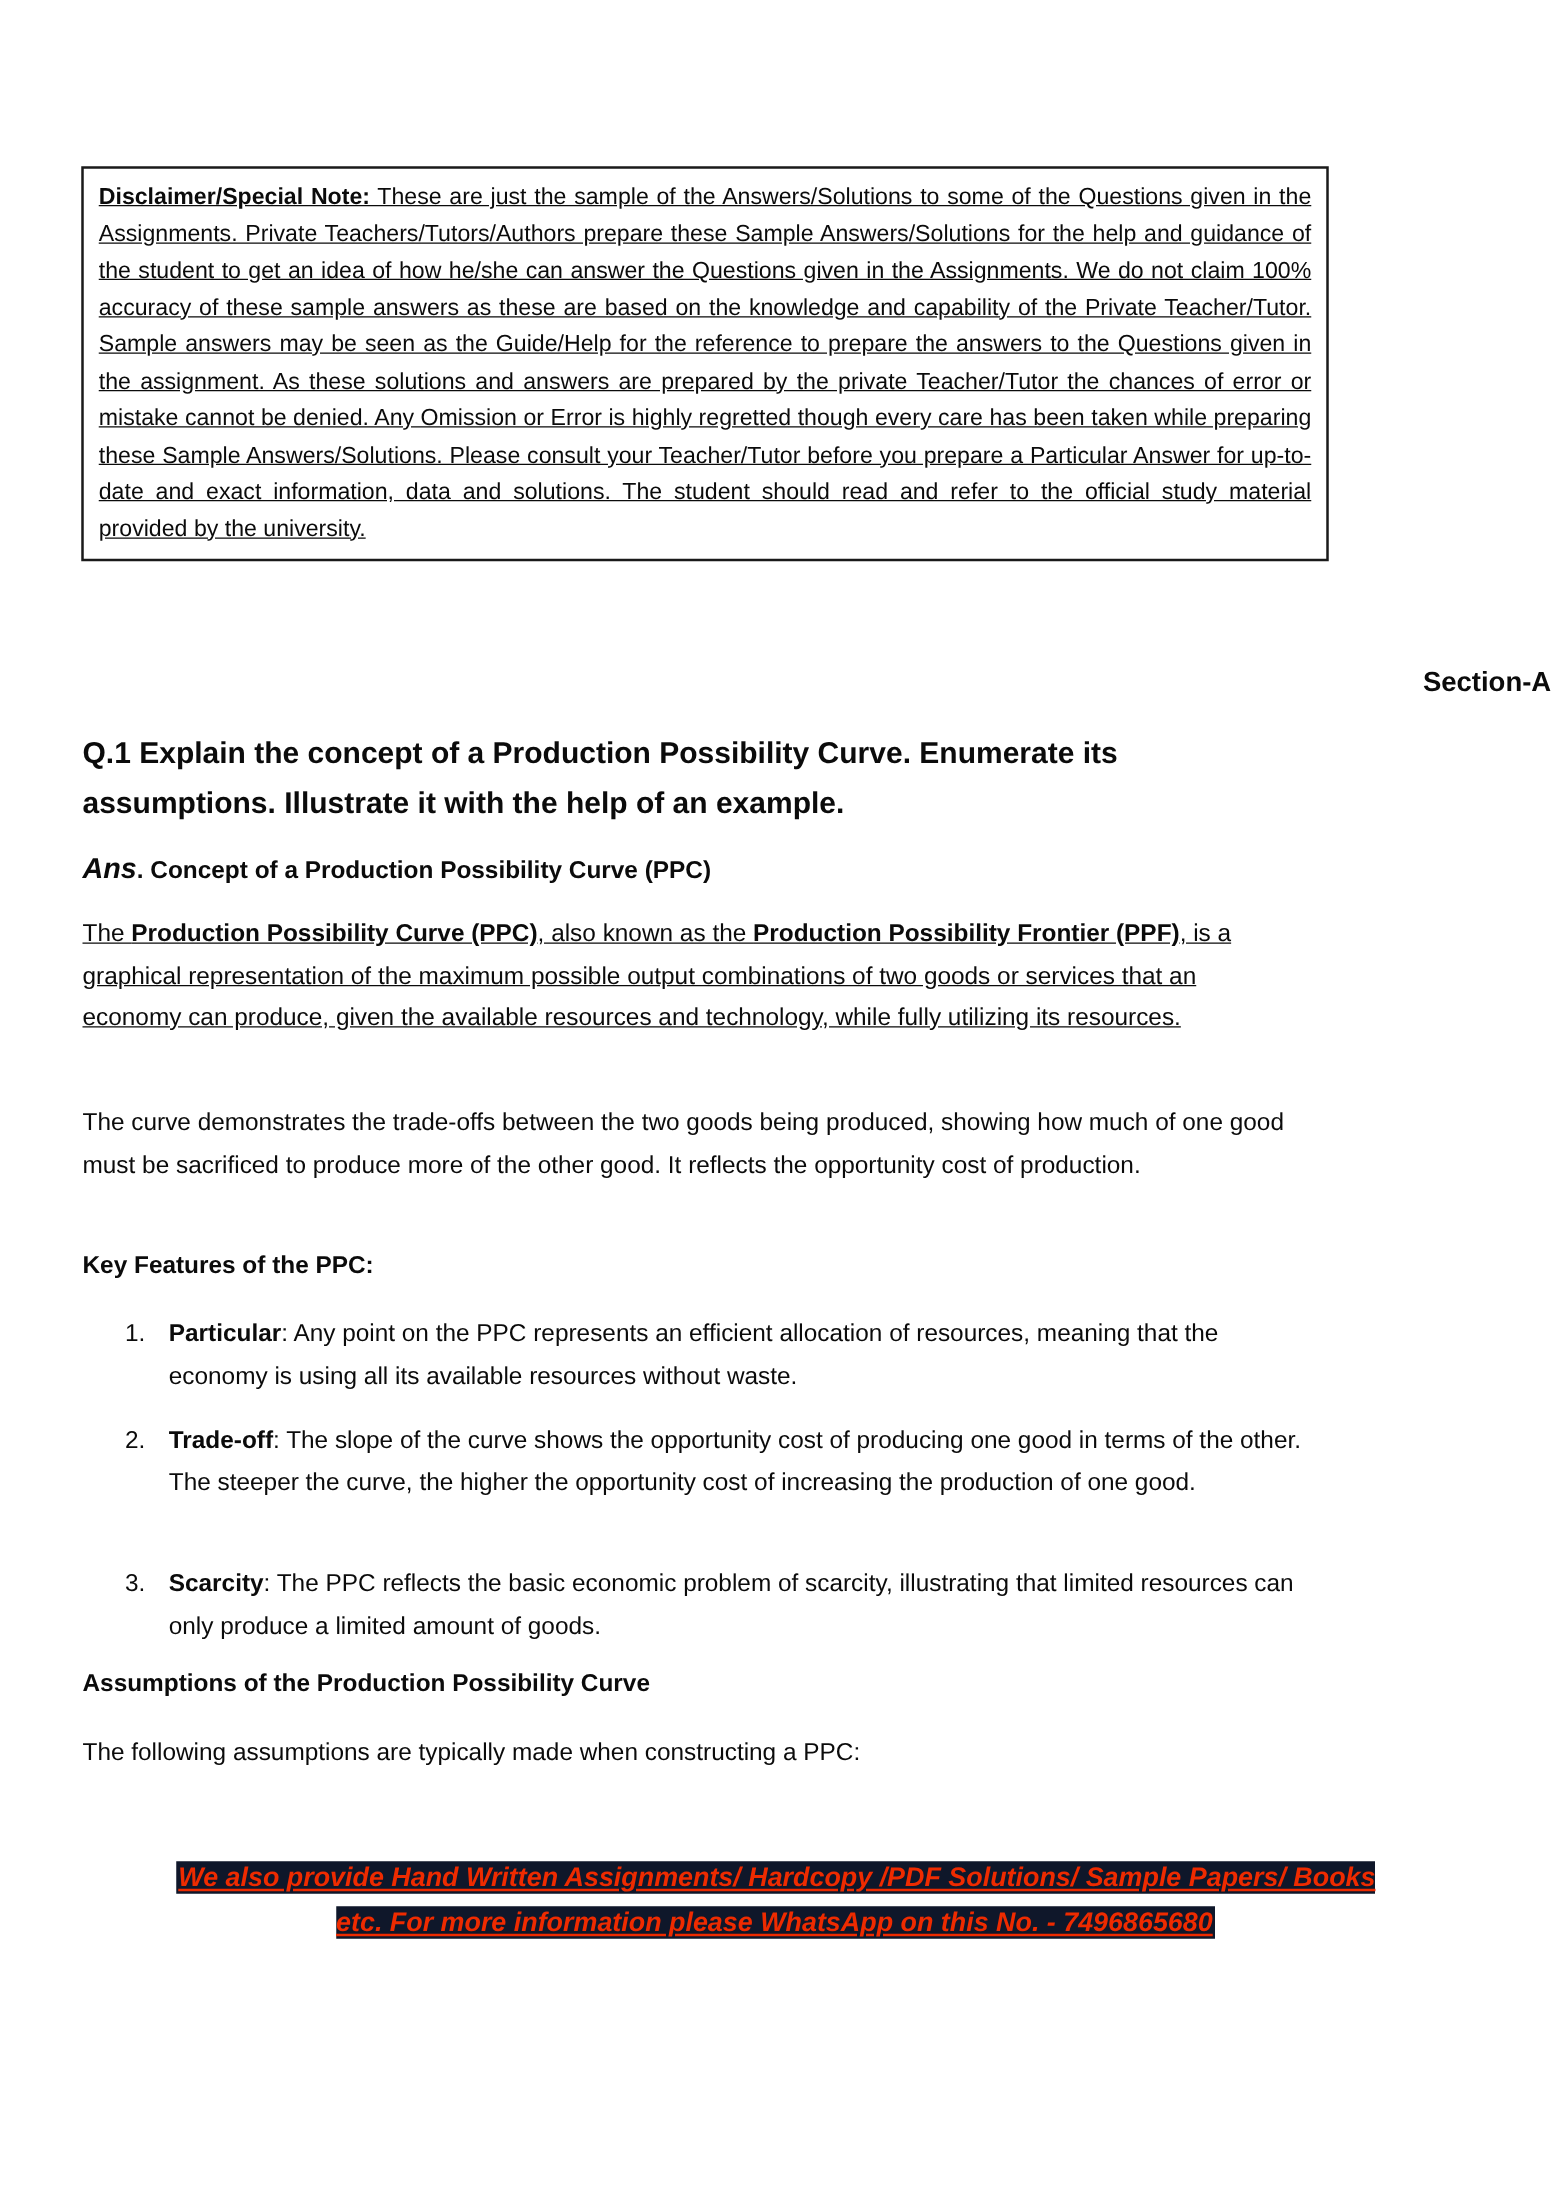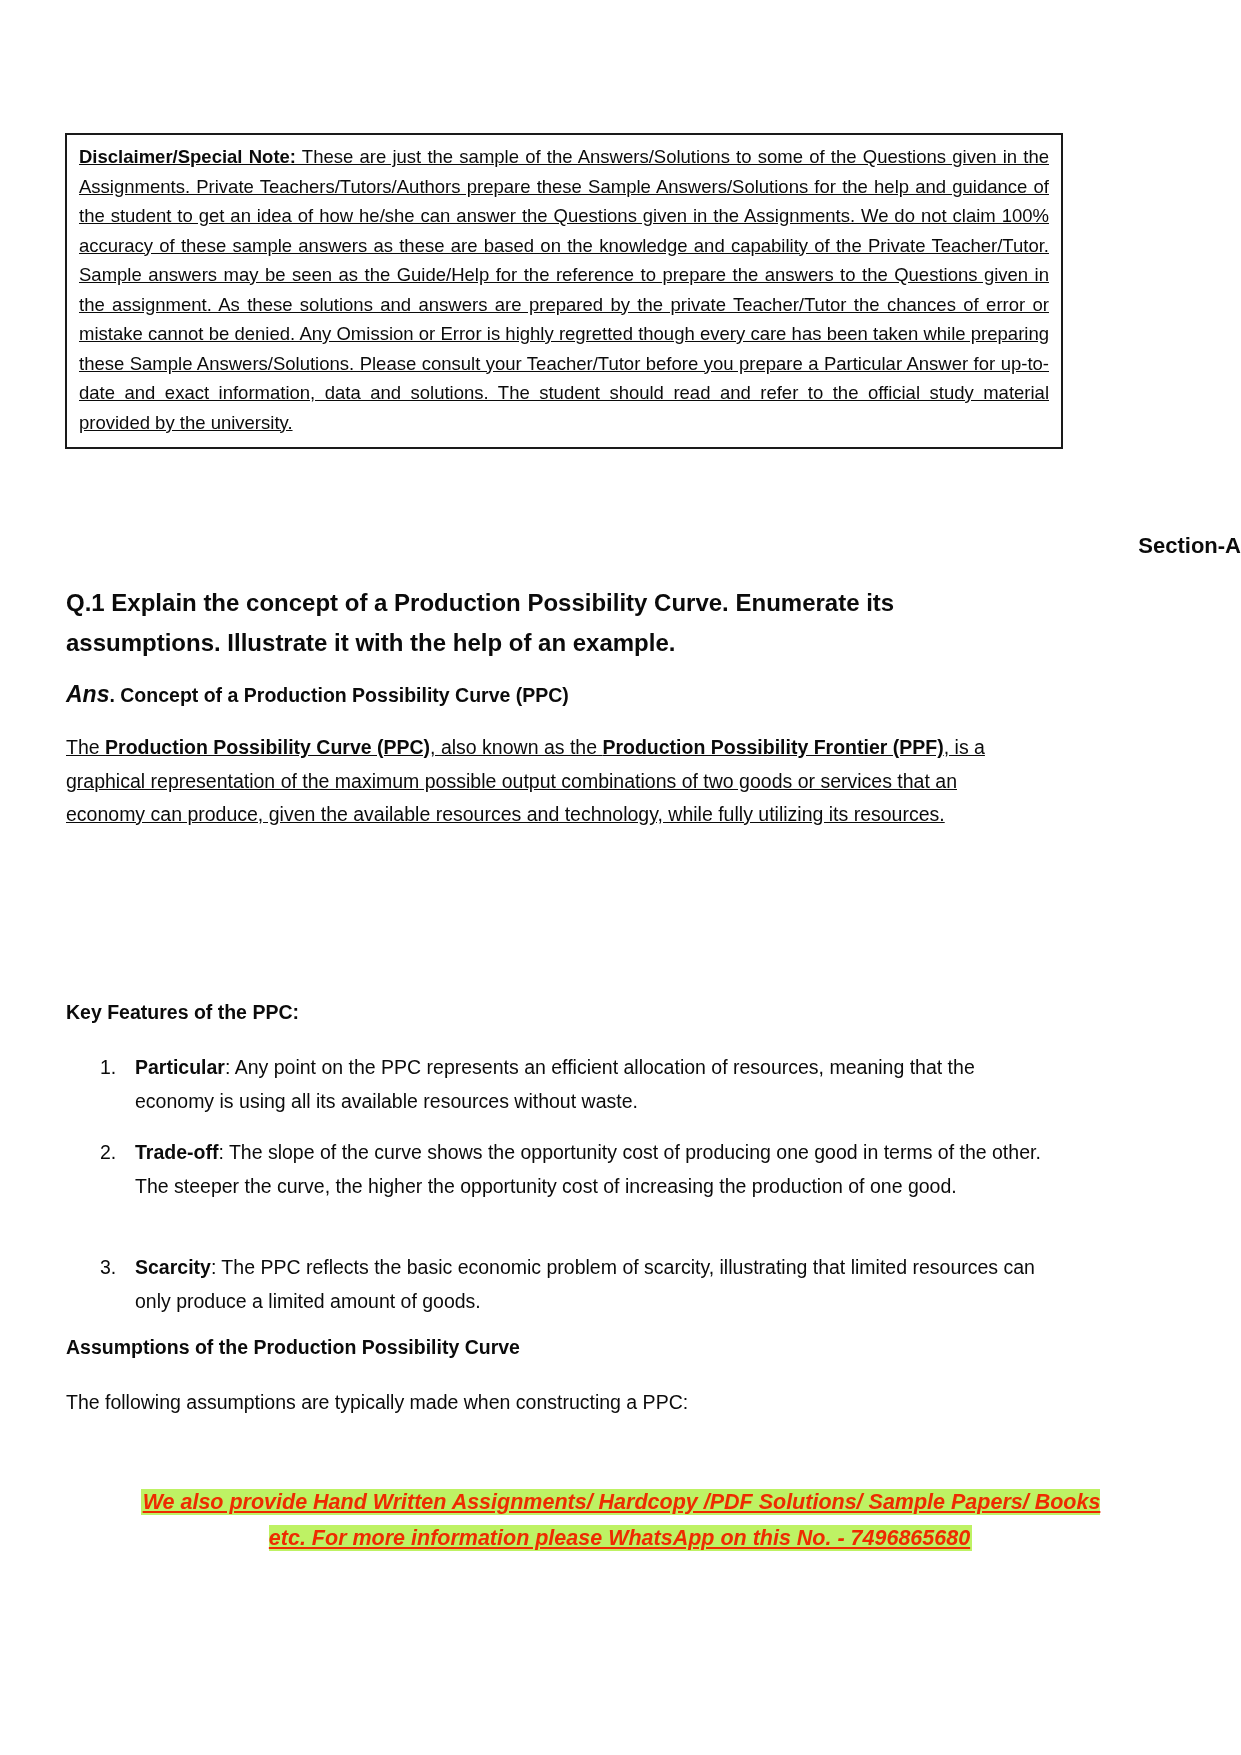--- a/index.html
+++ b/index.html
@@ -122,20 +122,21 @@
   </div>
 
   <h2 class="section-title">Section-A</h2>
 
   <h1 class="question">Q.1 Explain the concept of a Production Possibility Curve. Enumerate its assumptions. Illustrate it with the help of an example.</h1>
 
   <h3 class="ans-heading"><span class="ans-label">Ans</span><span>. Concept of a Production Possibility Curve (PPC)</span></h3>
 
   <p class="body-para p-intro"><span>The </span><b>Production Possibility Curve (PPC)</b><span>, also known as the </span><b>Production Possibility Frontier (PPF)</b><span>, is a graphical representation of the maximum possible output combinations of two goods or services that an economy can produce, given the available resources and technology, while fully utilizing its resources.</span></p>
 
+  <p class="body-para p-curve">The curve demonstrates the trade-offs between the two goods being produced, showing how much of one good must be sacrificed to produce more of the other good. It reflects the opportunity cost of production.</p>
 
   <h4 class="sub-heading h-key">Key Features of the PPC:</h4>
 
   <div class="list-item li-1">
     <span class="num">1.</span>
     <span class="li-body"><b>Particular</b><span>: Any point on the PPC represents an efficient allocation of resources, meaning that the economy is using all its available resources without waste.</span></span>
   </div>
 
   <div class="list-item li-2">
     <span class="num">2.</span>
@@ -145,16 +146,16 @@
   <div class="list-item li-3">
     <span class="num">3.</span>
     <span class="li-body"><b>Scarcity</b><span>: The PPC reflects the basic economic problem of scarcity, illustrating that limited resources can only produce a limited amount of goods.</span></span>
   </div>
 
   <h4 class="sub-heading h-assume">Assumptions of the Production Possibility Curve</h4>
 
   <p class="body-para p-assume-intro">The following assumptions are typically made when constructing a PPC:</p>
 
   <div class="footer-promo">
-    <span class="promo-text" style="color: rgb(238, 43, 0); background-color: #bef264;">We also provide Hand Written Assignments/ Hardcopy /PDF Solutions/ Sample Papers/ Books etc. For more information please WhatsApp on this No. - 7496865680</span>
+    <span class="promo-text" style="color: rgb(238, 43, 0); background-color: #0f172a;">We also provide Hand Written Assignments/ Hardcopy /PDF Solutions/ Sample Papers/ Books etc. For more information please WhatsApp on this No. - 7496865680</span>
   </div>
 
 </div>
 
 </body></html>

